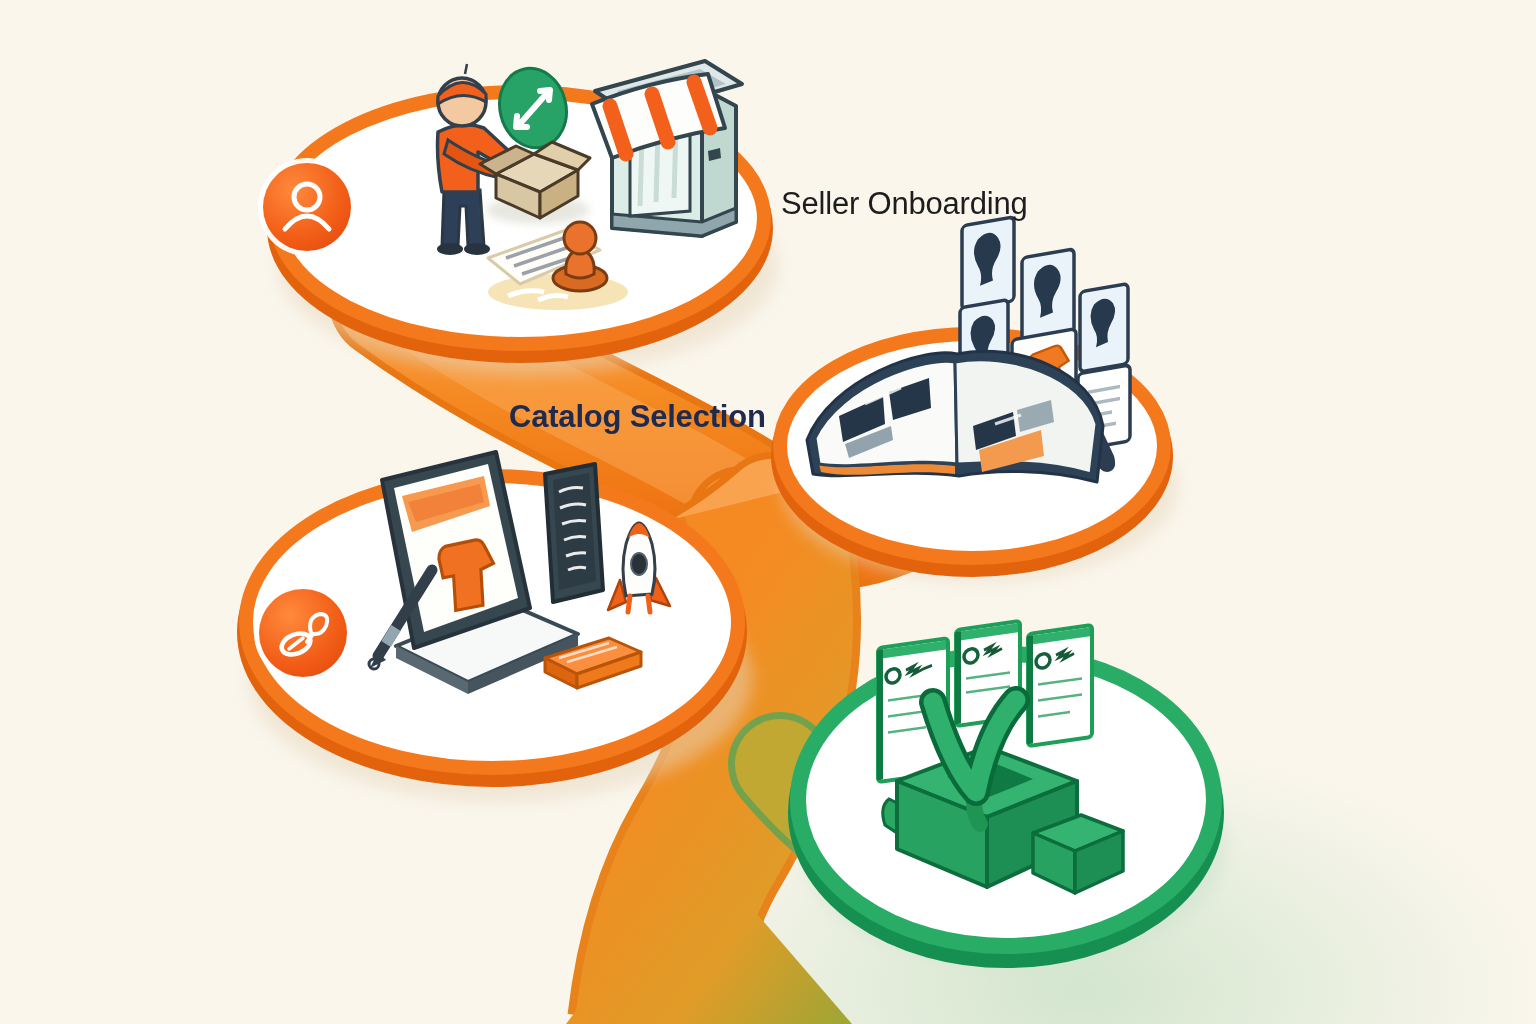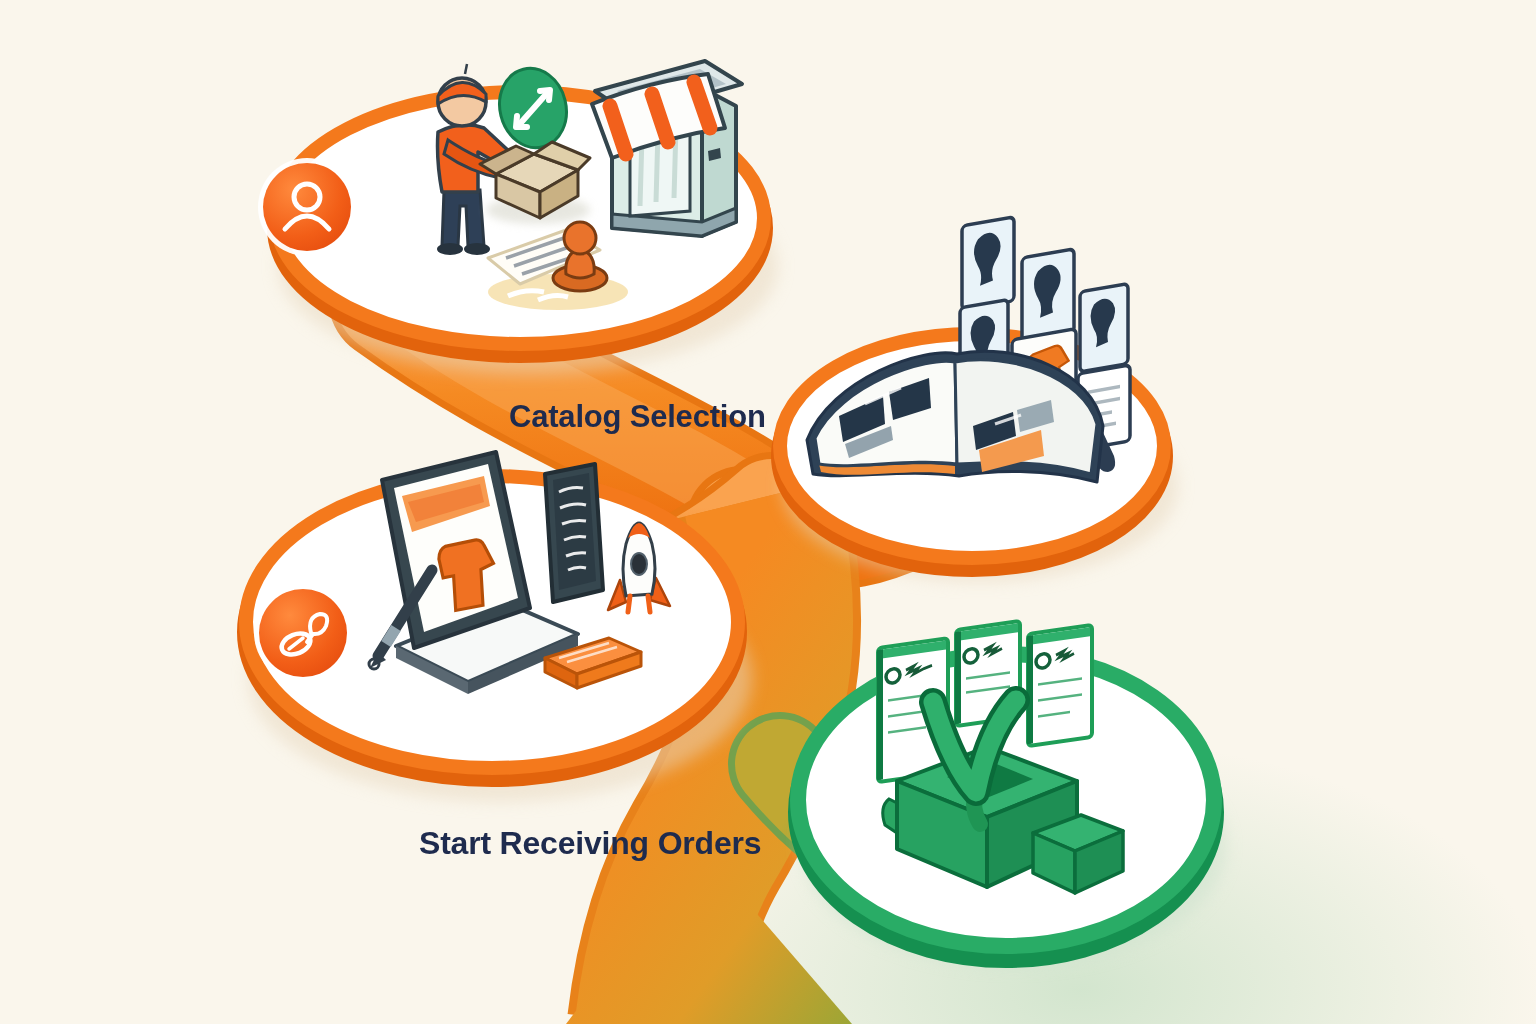--- a/index.html
+++ b/index.html
@@ -286,15 +286,15 @@
     <circle r="44" fill="url(#badgeGrad)"></circle>
     <g fill="none" stroke="#FFFFFF" stroke-linecap="round">
       <ellipse cx="-7" cy="11" rx="15" ry="9.5" transform="rotate(-22 -7 11)" stroke-width="4.5"></ellipse>
       <path d="M-14,16 L0,5" stroke-width="3.5"></path>
       <path d="M8,0 Q4,-16 17,-19 Q27,-19 23,-7 Q19,2 10,1 Z" stroke-width="4"></path>
       <path d="M10,1 L4,9" stroke-width="4"></path>
     </g>
   </g>
 </svg>
 
+<div class="label label-onboarding">Seller Onboarding</div>
 <div class="label label-catalog">Catalog Selection</div>
-<div class="label label-orders">Start Receiving Orders</div>
 </div>
 
 </body></html>

